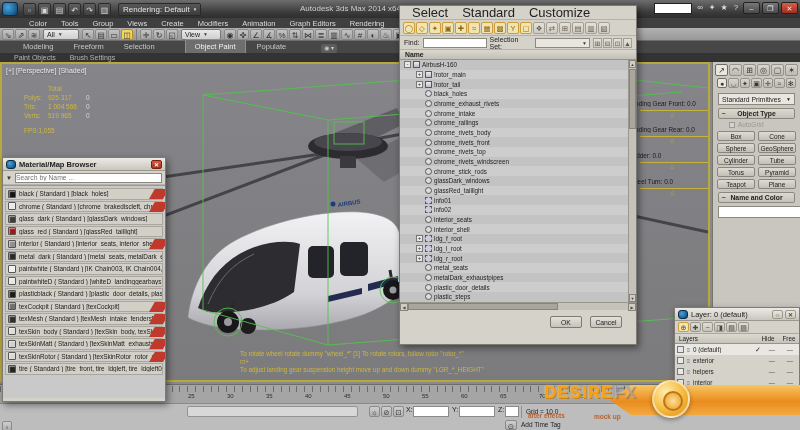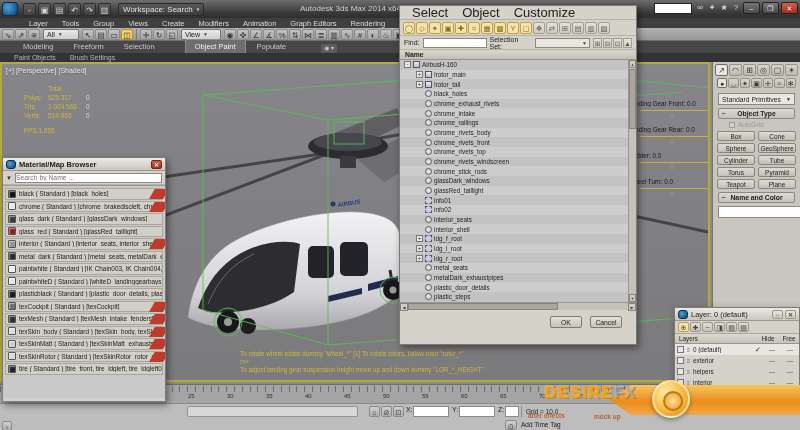--- a/index.html
+++ b/index.html
@@ -182,21 +182,21 @@
   <div style="display:flex">
 
   <div class="qicon" data-name="new-scene-icon">▫</div>
       <div class="qicon" data-name="open-file-icon">▣</div>
       <div class="qicon" data-name="save-file-icon">▤</div>
       <div class="qicon" data-name="undo-icon">↶</div>
       <div class="qicon" data-name="redo-icon">↷</div>
       <div class="qicon" data-name="project-folder-icon">▥</div>
     </div>
   <div class="workspace" data-name="workspace-dropdown">
-    <span data-name="workspace-label">Workspace: Search</span>
+    <span data-name="workspace-label">Rendering: Default</span>
     <span style="font-size:5px" data-name="chevron-down-icon">▾</span>
   </div>
   <div class="apptitle" data-name="app-title">Autodesk 3ds Max 2014 x64</div>
   <div class="infocenter" data-name="infocenter">
     <input class="icsearch" data-name="infocenter-search-input" style="">
     <div style="display:flex">
 
     <div class="icbtn" data-name="search-icon">∞</div>
         <div class="icbtn" data-name="sign-in-icon">✦</div>
         <div class="icbtn" data-name="favorites-icon">★</div>
@@ -205,21 +205,21 @@
   </div>
   <div class="winbtns">
     <div class="winbtn" data-name="minimize-button">–</div>
     <div class="winbtn" data-name="maximize-button">❐</div>
     <div class="winbtn" data-name="close-button">✕</div>
   </div>
 </div>
 
 <div class="abs menubar" data-name="menu-bar">
 
-<span class="mitem" data-name="menu-item">Layer</span>
+<span class="mitem" data-name="menu-item">Color</span>
     <span class="mitem" data-name="menu-item">Tools</span>
     <span class="mitem" data-name="menu-item">Group</span>
     <span class="mitem" data-name="menu-item">Views</span>
     <span class="mitem" data-name="menu-item">Create</span>
     <span class="mitem" data-name="menu-item">Modifiers</span>
     <span class="mitem" data-name="menu-item">Animation</span>
     <span class="mitem" data-name="menu-item">Graph Editors</span>
     <span class="mitem" data-name="menu-item">Rendering</span>
     <span class="mitem" data-name="menu-item">Customize</span>
     <span class="mitem" data-name="menu-item">MAXScript</span>
@@ -620,21 +620,21 @@
         <span class="mlabel" data-name="material-name">tire ( Standard ) [tire_front, tire_ldgleft, tire_ldgleft00</span>
 
       </div>
     </div>
 </div>
 
 <div class="abs fwin seldlg" data-name="select-from-scene-dialog">
   <div class="dlgmenu" data-name="dialog-menu">
 
   <span data-name="dialog-menu-item">Select</span>
-      <span data-name="dialog-menu-item">Object</span>
+      <span data-name="dialog-menu-item">Standard</span>
       <span data-name="dialog-menu-item">Customize</span>
     </div>
   <div class="dlgtb" data-name="dialog-toolbar">
 
   <div class="dtbico" data-name="display-geometry-icon" data-active="true">◯</div>
       <div class="dtbico" data-name="display-shapes-icon" data-active="true">◇</div>
       <div class="dtbico" data-name="display-lights-icon" data-active="true">✦</div>
       <div class="dtbico" data-name="display-cameras-icon" data-active="true">▣</div>
       <div class="dtbico" data-name="display-helpers-icon" data-active="true">✚</div>
       <div class="dtbico" data-name="display-space-warps-icon" data-active="true">≈</div>

